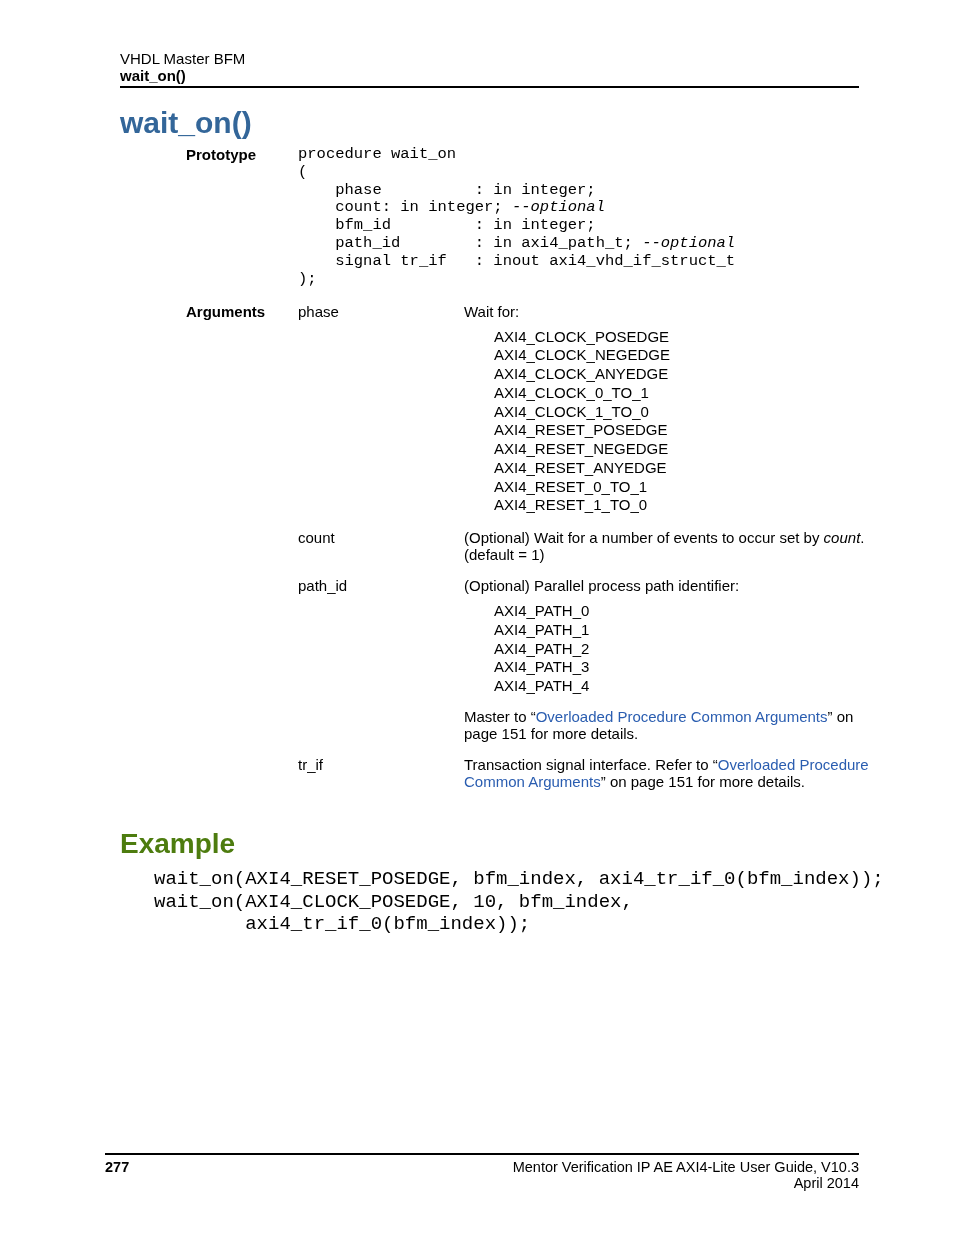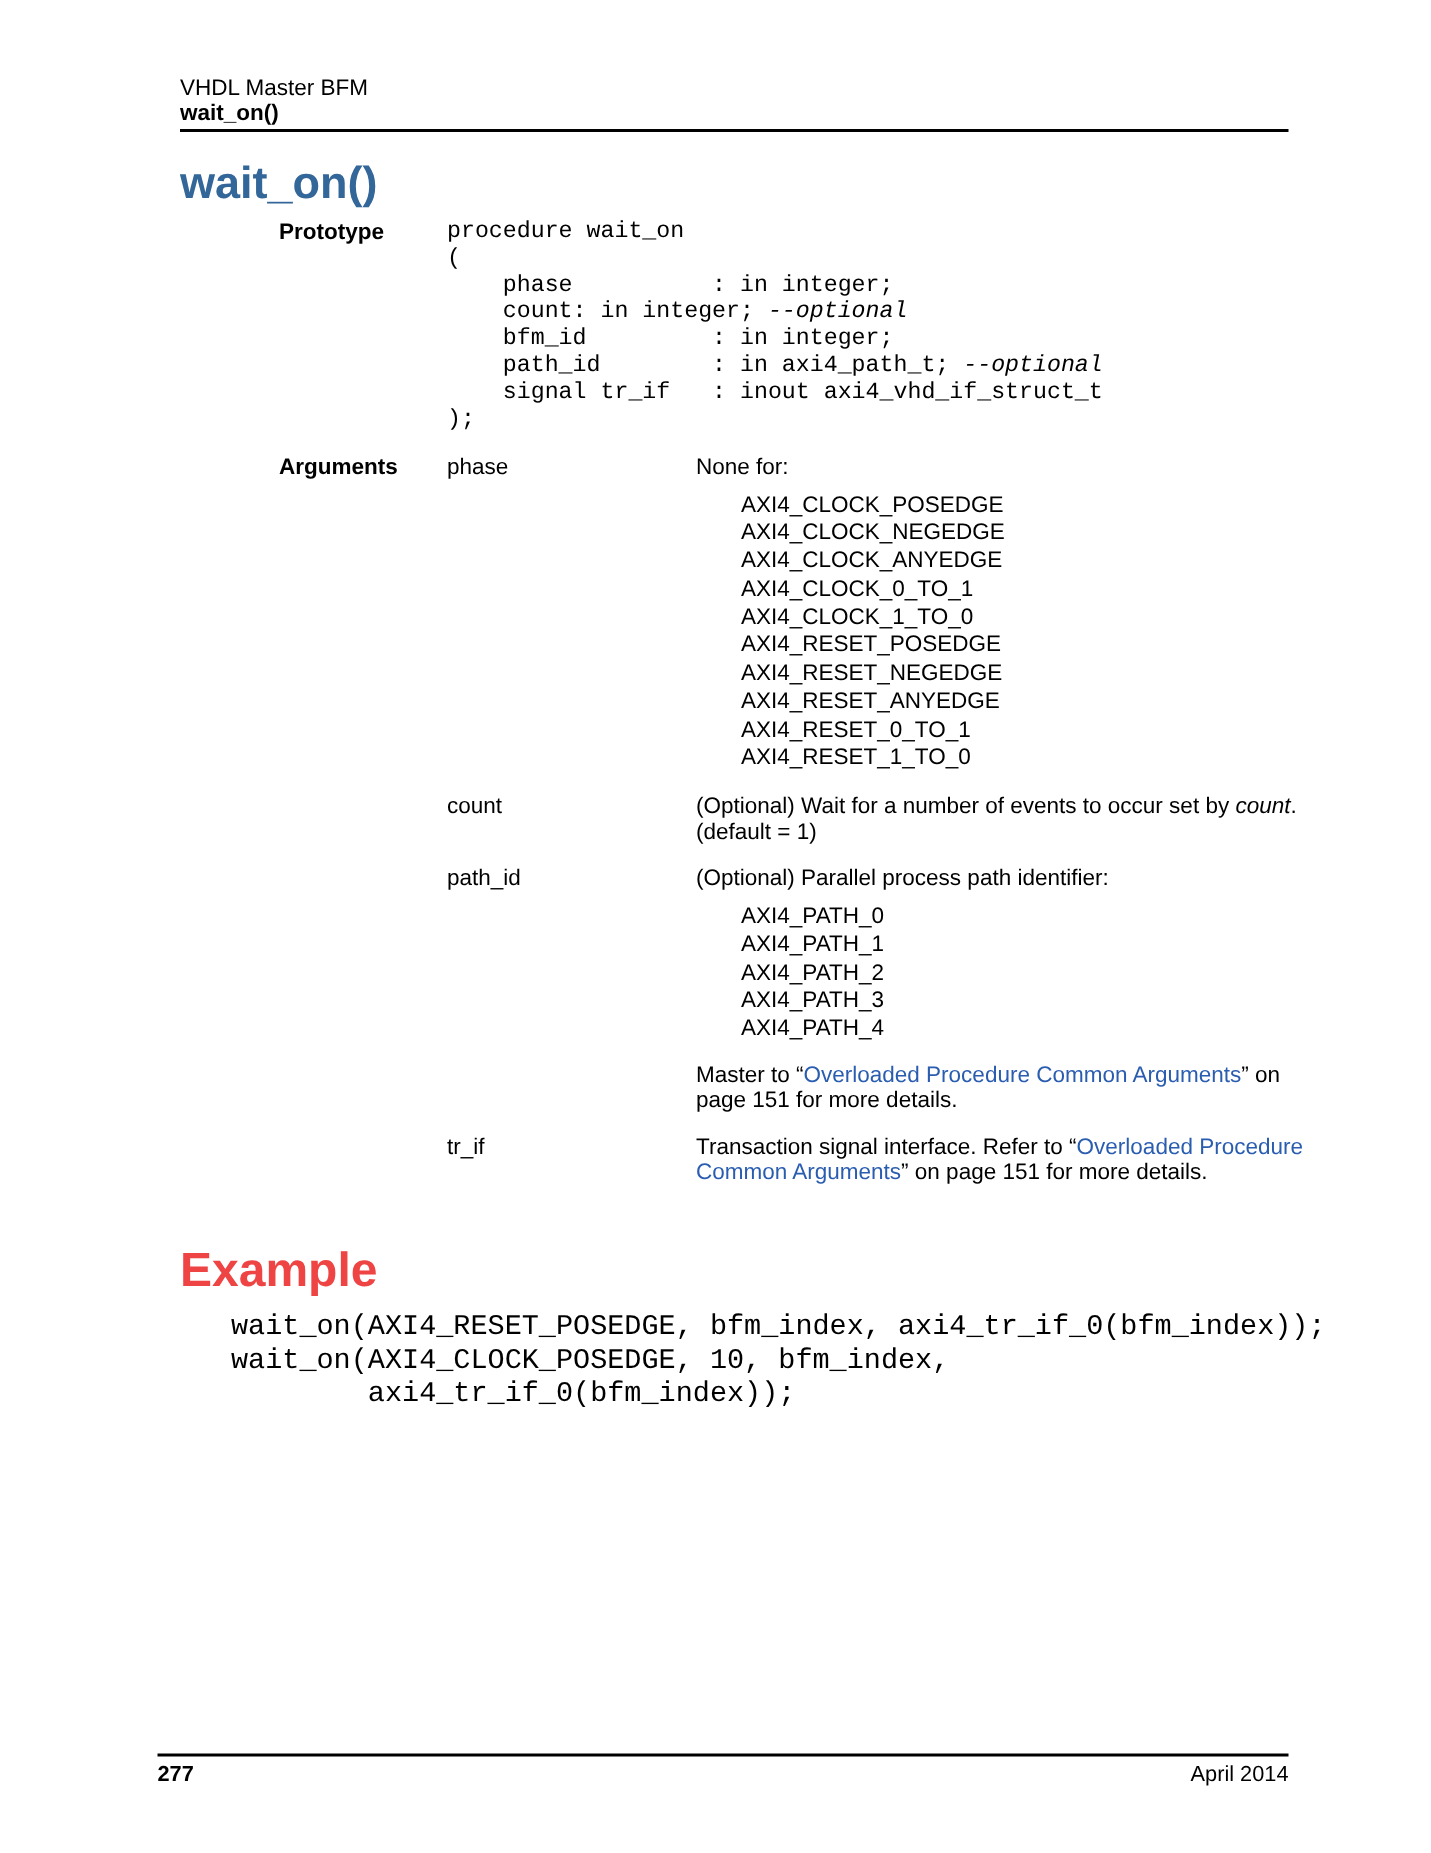--- a/index.html
+++ b/index.html
@@ -76,24 +76,24 @@
   }
   .mono .opt { font-style: italic; }
   .enum-block {
     margin: 8px 0 0 30px;
     font-family: Arial, Helvetica, sans-serif;
     line-height: 1.25;
   }
   .link { color: #2a5db0; }
   .desc .em { font-style: italic; }
   h2.example {
-    color: #ef4444;
-    font-family: Arial, Helvetica, sans-serif;
-    font-weight: bold;
-    font-size: 32px;
+    color: #4d7c0f;
+    font-family: Arial, Helvetica, sans-serif;
+    font-weight: bold;
+    font-size: 28px;
     margin: 24px 0 8px 0;
   }
   .example-code {
     margin-left: 34px;
     font-family: "Courier New", Courier, monospace;
     font-size: 19px;
     white-space: pre;
     line-height: 1.2;
   }
   .footer {
@@ -138,21 +138,21 @@
 <span>    path_id        : in axi4_path_t; </span><span class="opt">--optional</span>
 <span>    signal tr_if   : inout axi4_vhd_if_struct_t</span>
 <span>);</span></div>
       </td>
     </tr>
 
     <tr>
       <td class="label">Arguments</td>
       <td class="argname">phase</td>
       <td class="desc">
-        <span>None for:</span>
+        <span>Wait for:</span>
         <div class="enum-block">
           <div>AXI4_CLOCK_POSEDGE</div>
           <div>AXI4_CLOCK_NEGEDGE</div>
           <div>AXI4_CLOCK_ANYEDGE</div>
           <div>AXI4_CLOCK_0_TO_1</div>
           <div>AXI4_CLOCK_1_TO_0</div>
           <div>AXI4_RESET_POSEDGE</div>
           <div>AXI4_RESET_NEGEDGE</div>
           <div>AXI4_RESET_ANYEDGE</div>
           <div>AXI4_RESET_0_TO_1</div>
@@ -202,15 +202,16 @@
   <h2 class="example">Example</h2>
   <div class="example-code"><span>wait_on(AXI4_RESET_POSEDGE, bfm_index, axi4_tr_if_0(bfm_index));</span>
 <span>wait_on(AXI4_CLOCK_POSEDGE, 10, bfm_index,</span>
 <span>        axi4_tr_if_0(bfm_index));</span></div>
 
 </div>
 
 <div class="footer">
   <div class="pnum">277</div>
   <div class="right">
+    <div>Mentor Verification IP AE AXI4-Lite User Guide, V10.3</div>
     <div>April 2014</div>
   </div>
 </div>
 
 </body></html>

